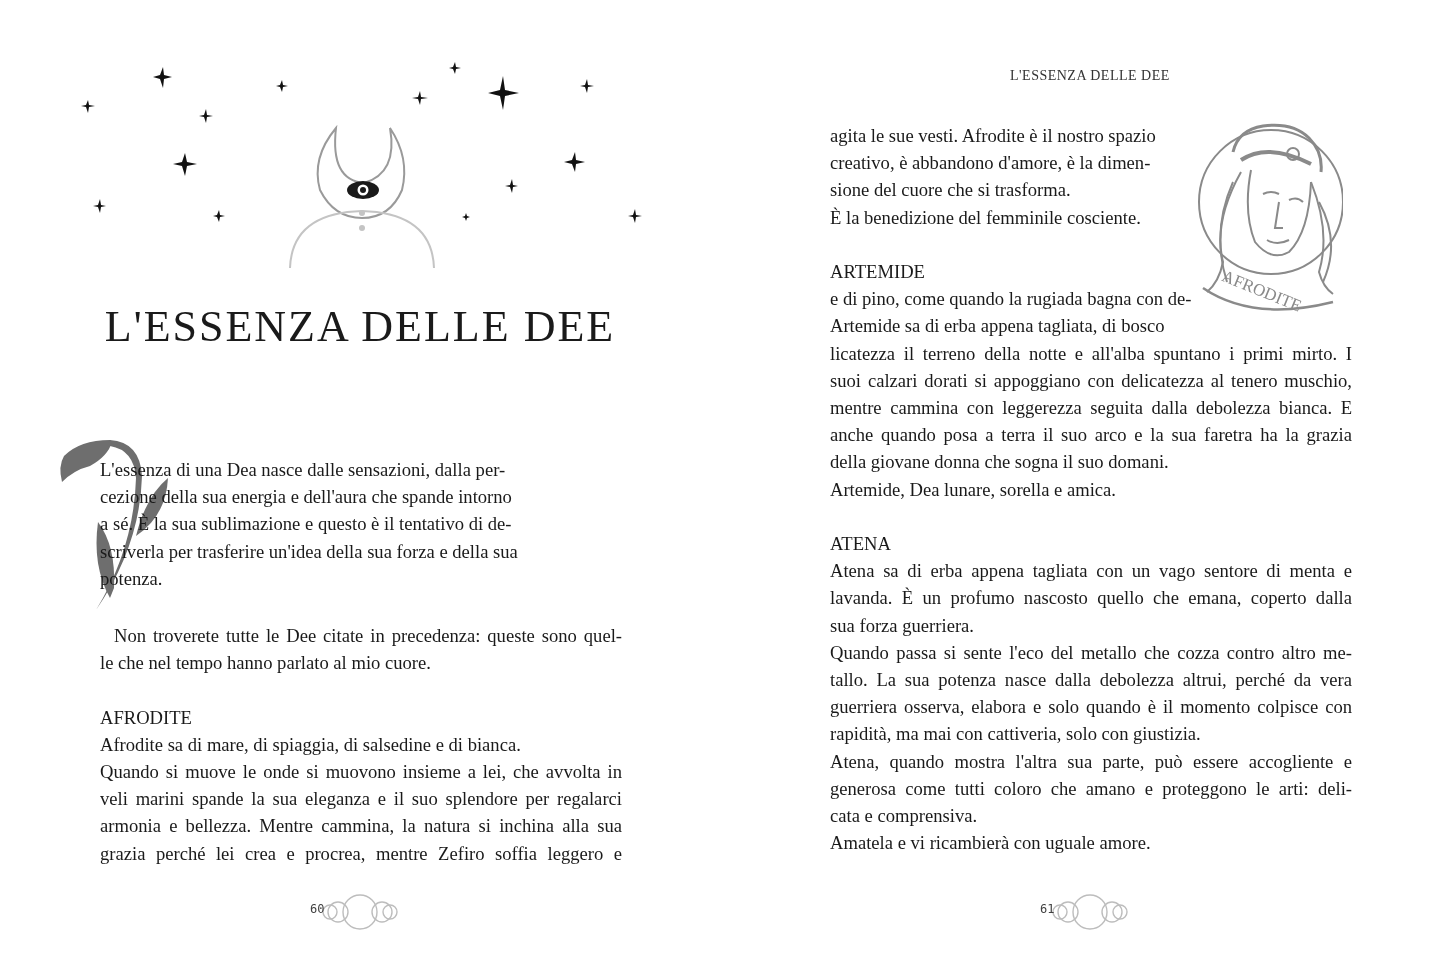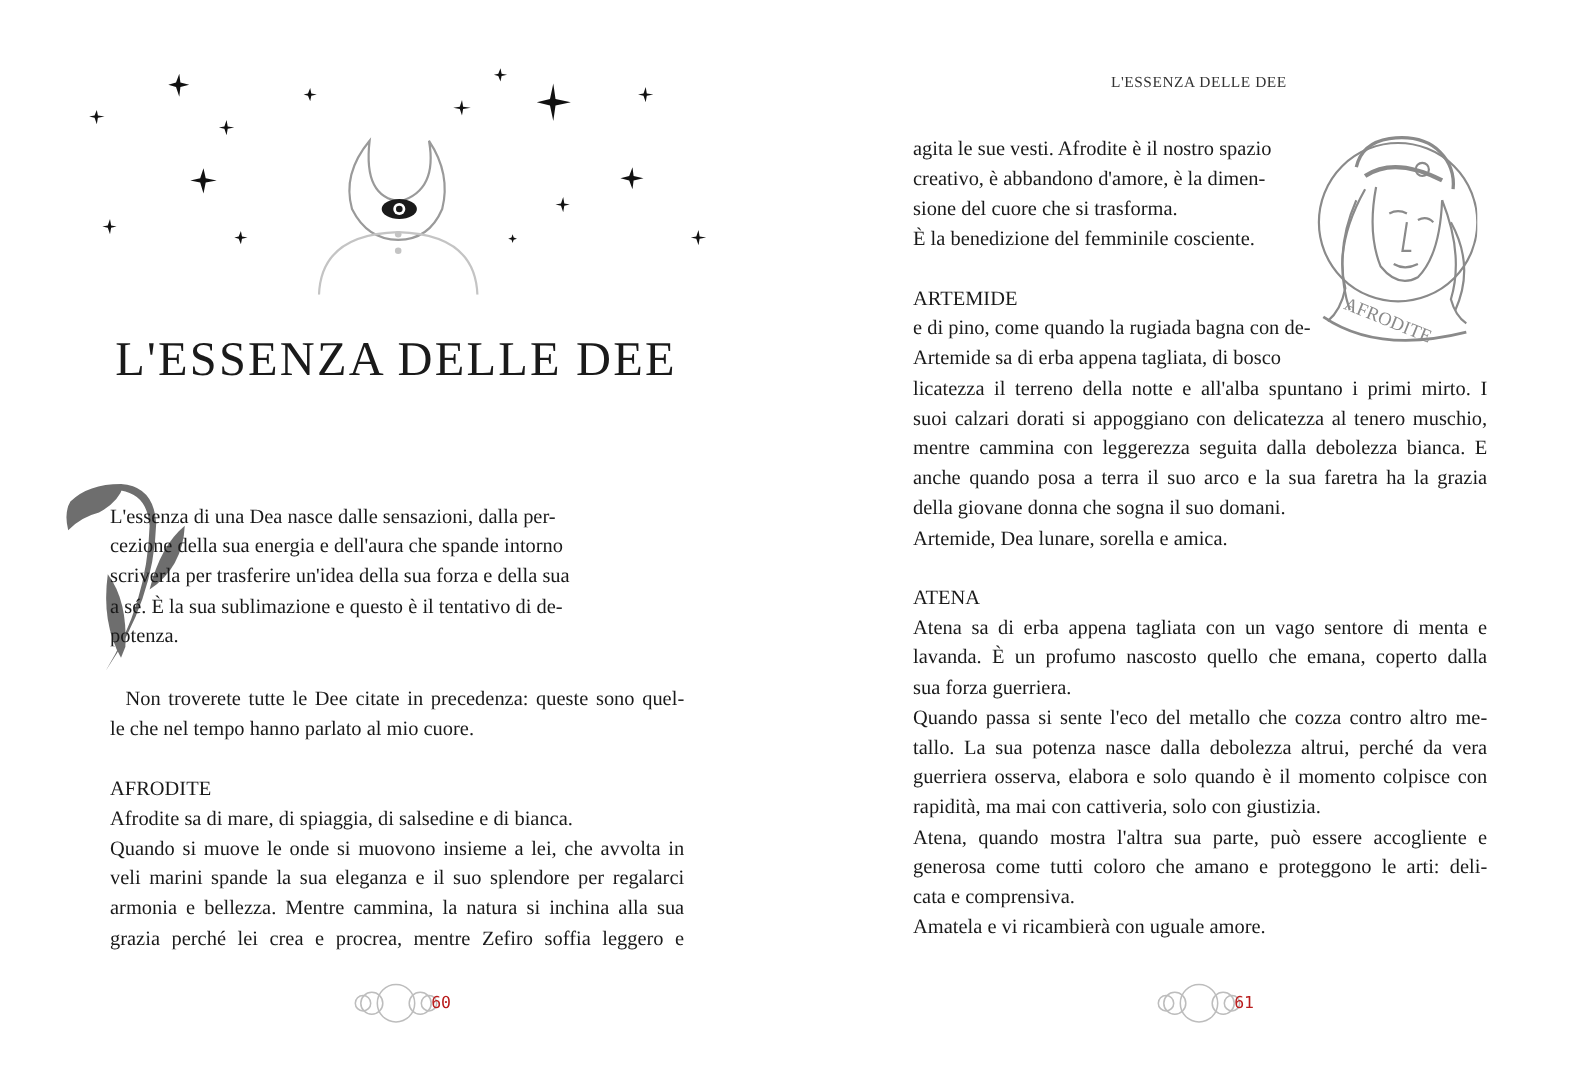--- a/index.html
+++ b/index.html
@@ -29,22 +29,22 @@
 
   .body-left { left: 100px; top: 622px; width: 522px; }
   .body-right { left: 830px; top: 122px; width: 522px; }
 
   .running-head { position: absolute; left: 1010px; top: 68px; font-size: 14px; letter-spacing: 0.5px; color: #333; }
   .portrait { position: absolute; left: 1193px; top: 112px; width: 150px; height: 206px; }
 
   .folio { position: absolute; top: 893px; width: 100px; height: 38px; }
   .folio-left { left: 310px; }
   .folio-right { left: 1040px; }
-  .folio-num { position: absolute; left: 0; top: 9px; width: 100px; text-align: right;
-               font-family: "DejaVu Sans Mono", monospace; font-size: 15px; color: #b91c1c; }
+  .folio-num { position: absolute; left: 0; top: 9px; width: 100px; text-align: left;
+               font-family: "DejaVu Sans Mono", monospace; font-size: 12px; color: #404040; }
 </style>
 </head>
 <body>
 
 <div class="page page-left">
 
   <svg class="stars" viewBox="0 0 600 180">
     <g fill="#111">
       <path d="M100 20 l3 -8 l1 8 l8 2 l-8 2 l-1 9 l-3 -9 l-7 -2z"></path>
       <path d="M26 50 l2 -5 l1 5 l6 1 l-6 1 l-1 6 l-2 -6 l-5 -1z"></path>
@@ -79,22 +79,22 @@
   <svg class="dropcap" viewBox="0 0 120 176">
     <path d="M60 4 Q90 6 92 40 Q90 110 46 174 Q84 112 86 42 Q84 14 60 10 Z" fill="#6e6e6e"></path>
     <path d="M60 4 Q30 4 14 20 Q8 30 12 46 Q24 34 40 30 Q58 20 62 6 Z" fill="#6e6e6e"></path>
     <path d="M86 100 Q96 60 118 42 Q116 80 86 100 Z" fill="#6e6e6e"></path>
     <path d="M60 162 Q42 130 48 86 Q66 110 64 152 Z" fill="#6e6e6e"></path>
   </svg>
 
   <div class="text intro">
     <span class="line">L'essenza di una Dea nasce dalle sensazioni, dalla per-</span>
     <span class="line">cezione della sua energia e dell'aura che spande intorno</span>
+    <span class="line">a sé. È la sua sublimazione e questo è il tentativo di de-</span>
     <span class="line">scriverla per trasferire un'idea della sua forza e della sua</span>
-    <span class="line">a sé. È la sua sublimazione e questo è il tentativo di de-</span>
     <span class="line last">potenza.</span>
   </div>
 
   <div class="text body-left">
     <span class="line justify" style="text-indent:14px">Non troverete tutte le Dee citate in precedenza: queste sono quel-</span>
     <span class="line">le che nel tempo hanno parlato al mio cuore.</span>
     <span class="line">&nbsp;</span>
     <span class="line heading">AFRODITE</span>
     <span class="line">Afrodite sa di mare, di spiaggia, di salsedine e di bianca.</span>
     <span class="line justify">Quando si muove le onde si muovono insieme a lei, che avvolta in</span>

